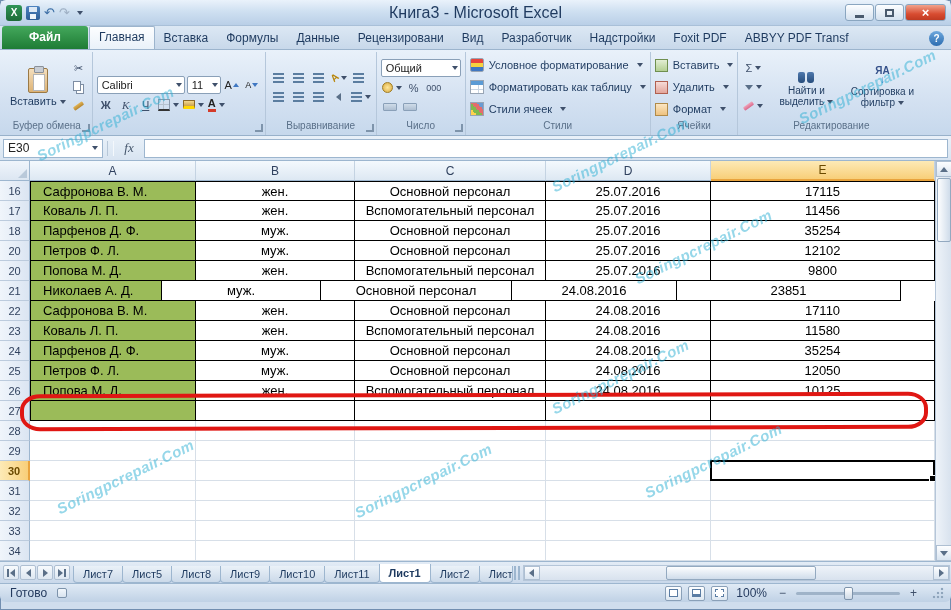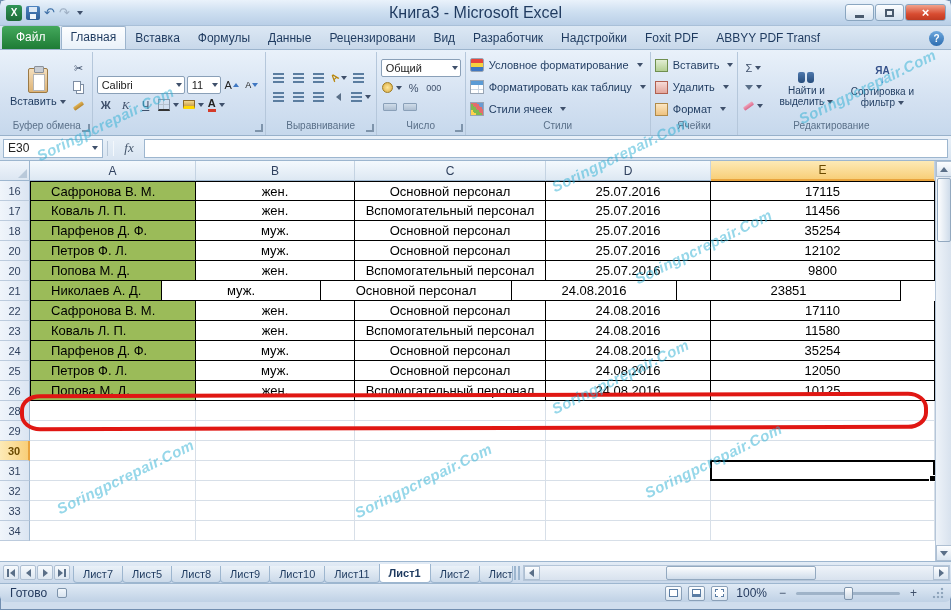--- a/index.html
+++ b/index.html
@@ -19,21 +19,21 @@
   .caption { margin-left:auto; display:flex; gap:1px; padding-right:5px; z-index:2; }
   .cap-btn { width:29px; height:17px; border:1px solid #8aa6c0; border-radius:3px; background:linear-gradient(#fdfeff,#d4e1ef); display:flex; align-items:center; justify-content:center; }
   .cap-btn .minbar { width:9px; height:3px; background:#4a5a6d; margin-top:7px; }
   .cap-btn .maxbox { width:9px; height:8px; border:2px solid #4a5a6d; }
   .cap-btn.close { width:41px; background:linear-gradient(#f2a38d,#d84c31 60%,#c03a22); color:#fff; font-size:13px; font-weight:bold; }
 
   
   .tabrow { height:24px; background:linear-gradient(#dce8f4,#c8d8ea); display:flex; align-items:flex-end; border-bottom:1px solid #9cb4cd; flex:0 0 auto; position:relative; }
   #ribbon-tabs { display:flex; align-items:flex-end; }
   .tab { padding:4px 9px 4px; font-size:12px; color:#1e3a5f; white-space:nowrap; }
-  .tab.file { background:linear-gradient(#44a85c,#1e7c35); color:#fff; border-radius:3px 3px 0 0; margin:0 1px 0 2px; padding:4px 14px 5px; }
+  .tab.file { background:linear-gradient(#44a85c,#1e7c35); color:#fff; border-radius:3px 3px 0 0; margin:0 1px 0 2px; padding:4px 27px 5px;font-weight:bold; }
   .tab.active { background:linear-gradient(#fdfeff,#e9f1f9); border:1px solid #9cb4cd; border-bottom:none; border-radius:2px 2px 0 0; padding:3px 9px 5px; }
   .tabrow-right { margin-left:auto; display:flex; align-items:center; gap:5px; padding:0 7px 3px 0; }
   .help-ic { width:15px; height:15px; border-radius:50%; background:linear-gradient(#6ea8dd,#2c6cb0); color:#fff; font-size:10px; font-weight:bold; display:flex; align-items:center; justify-content:center; }
 
   
   .ribbon { height:86px; background:linear-gradient(#e9f1fa,#d5e2f2 55%,#c6d8ec); border-bottom:1px solid #98b1ca; display:flex; padding:2px 0 0 2px; flex:0 0 auto; position:relative; }
   .group { display:flex; flex-direction:column; border-right:1px solid #b5c7db; padding:2px 4px 0; position:relative; }
   .gbody { flex:1; display:flex; }
   .glabel { height:15px; font-size:10px; color:#56master; color:#5a7089; text-align:center; padding-bottom:2px; }
   .launcher { position:absolute; right:2px; bottom:3px; width:8px; height:8px; border-right:2px solid #7e94ab; border-bottom:2px solid #7e94ab; }
@@ -91,21 +91,21 @@
   .sheet-wrap { display:flex; flex:0 0 auto; height:400px; background:#fff; }
   .sheet { position:relative; width:935px; height:400px; overflow:hidden; background:#fff; }
   .grow2 { display:flex; height:20px; }
   .corner { width:30px; height:20px; background:linear-gradient(#f0f5fb,#dce6f2); border-right:1px solid #9db6cf; border-bottom:1px solid #9db6cf; position:relative; }
   .corner:after { content:""; position:absolute; right:2px; bottom:2px; width:0; height:0; border-left:9px solid transparent; border-bottom:9px solid #b9c9da; }
   .chdr { height:20px; background:linear-gradient(#f4f9fd,#dde8f3); border-right:1px solid #c4d3e2; border-bottom:1px solid #9db6cf; font-size:12px; color:#31425f; display:flex; align-items:center; justify-content:center; }
   .chdr.sel { background:linear-gradient(#fdeab6,#f8cf79); border-bottom:2px solid #e8a33d; color:#6b4a00; }
   .rhdr { width:30px; background:linear-gradient(90deg,#f0f5fb,#dbe5f2); border-right:1px solid #9db6cf; border-bottom:1px solid #bccbdd; font-size:11px; color:#31425f; display:flex; align-items:center; justify-content:center; }
   .rhdr.sel { background:linear-gradient(90deg,#fdeab6,#f8cf79); border-right:2px solid #e8a33d; color:#6b4a00; font-weight:bold; }
   .cell { border-right:1px solid #d7dfe8; border-bottom:1px solid #d7dfe8; font-size:13px; color:#000; display:flex; align-items:center; justify-content:center; overflow:hidden; white-space:nowrap; }
-  .cell.colA { justify-content:flex-start; padding-left:20px; }
+  .cell.colA { justify-content:flex-start; padding-left:12px; }
   .cell.tbl { border-right-color:#000; border-bottom-color:#000; }
   .cell.ttop { border-top:1px solid #000; }
   .cell.tleft { border-left:1px solid #000; }
   .cell.green { background:#9bbb59; }
   #sel { position:absolute; border:2px solid #000; z-index:30; pointer-events:none; }
   #sel:after { content:""; position:absolute; right:-3px; bottom:-3px; width:5px; height:5px; background:#000; border:1px solid #fff; }
   #annot { position:absolute; border:4px solid #e01713; border-radius:20px/16px; z-index:40; transform:rotate(-.15deg); pointer-events:none; }
 
   .vscroll { width:16px; background:linear-gradient(90deg,#eef3f9,#d8e2ee); border-left:1px solid #b5c6d9; display:flex; flex-direction:column; align-items:center; }
   .sbtn { width:16px; height:16px; background:linear-gradient(#fdfeff,#d9e4f0); border:1px solid #aebfd2; display:flex; align-items:center; justify-content:center; }
@@ -519,20 +519,28 @@
           </div>
           <div class="grow2">
             <div class="rhdr">26</div>
             <div class="cell colA tbl green tleft" style="width: 166px;">Попова М. Д.</div>
             <div class="cell tbl" style="width: 159px;">жен.</div>
             <div class="cell tbl" style="width: 191px;">Вспомогательный персонал</div>
             <div class="cell tbl" style="width: 165px;">24.08.2016</div>
             <div class="cell tbl" style="width: 224px;">10125</div>
           </div>
           <div class="grow2">
+            <div class="rhdr">27</div>
+            <div class="cell colA tbl green tleft" style="width: 166px;"></div>
+            <div class="cell tbl" style="width: 159px;"></div>
+            <div class="cell tbl" style="width: 191px;"></div>
+            <div class="cell tbl" style="width: 165px;"></div>
+            <div class="cell tbl" style="width: 224px;"></div>
+          </div>
+          <div class="grow2">
             <div class="rhdr">28</div>
             <div class="cell colA" style="width: 166px;"></div>
             <div class="cell" style="width: 159px;"></div>
             <div class="cell" style="width: 191px;"></div>
             <div class="cell" style="width: 165px;"></div>
             <div class="cell" style="width: 224px;"></div>
           </div>
           <div class="grow2">
             <div class="rhdr">29</div>
             <div class="cell colA" style="width: 166px;"></div>

